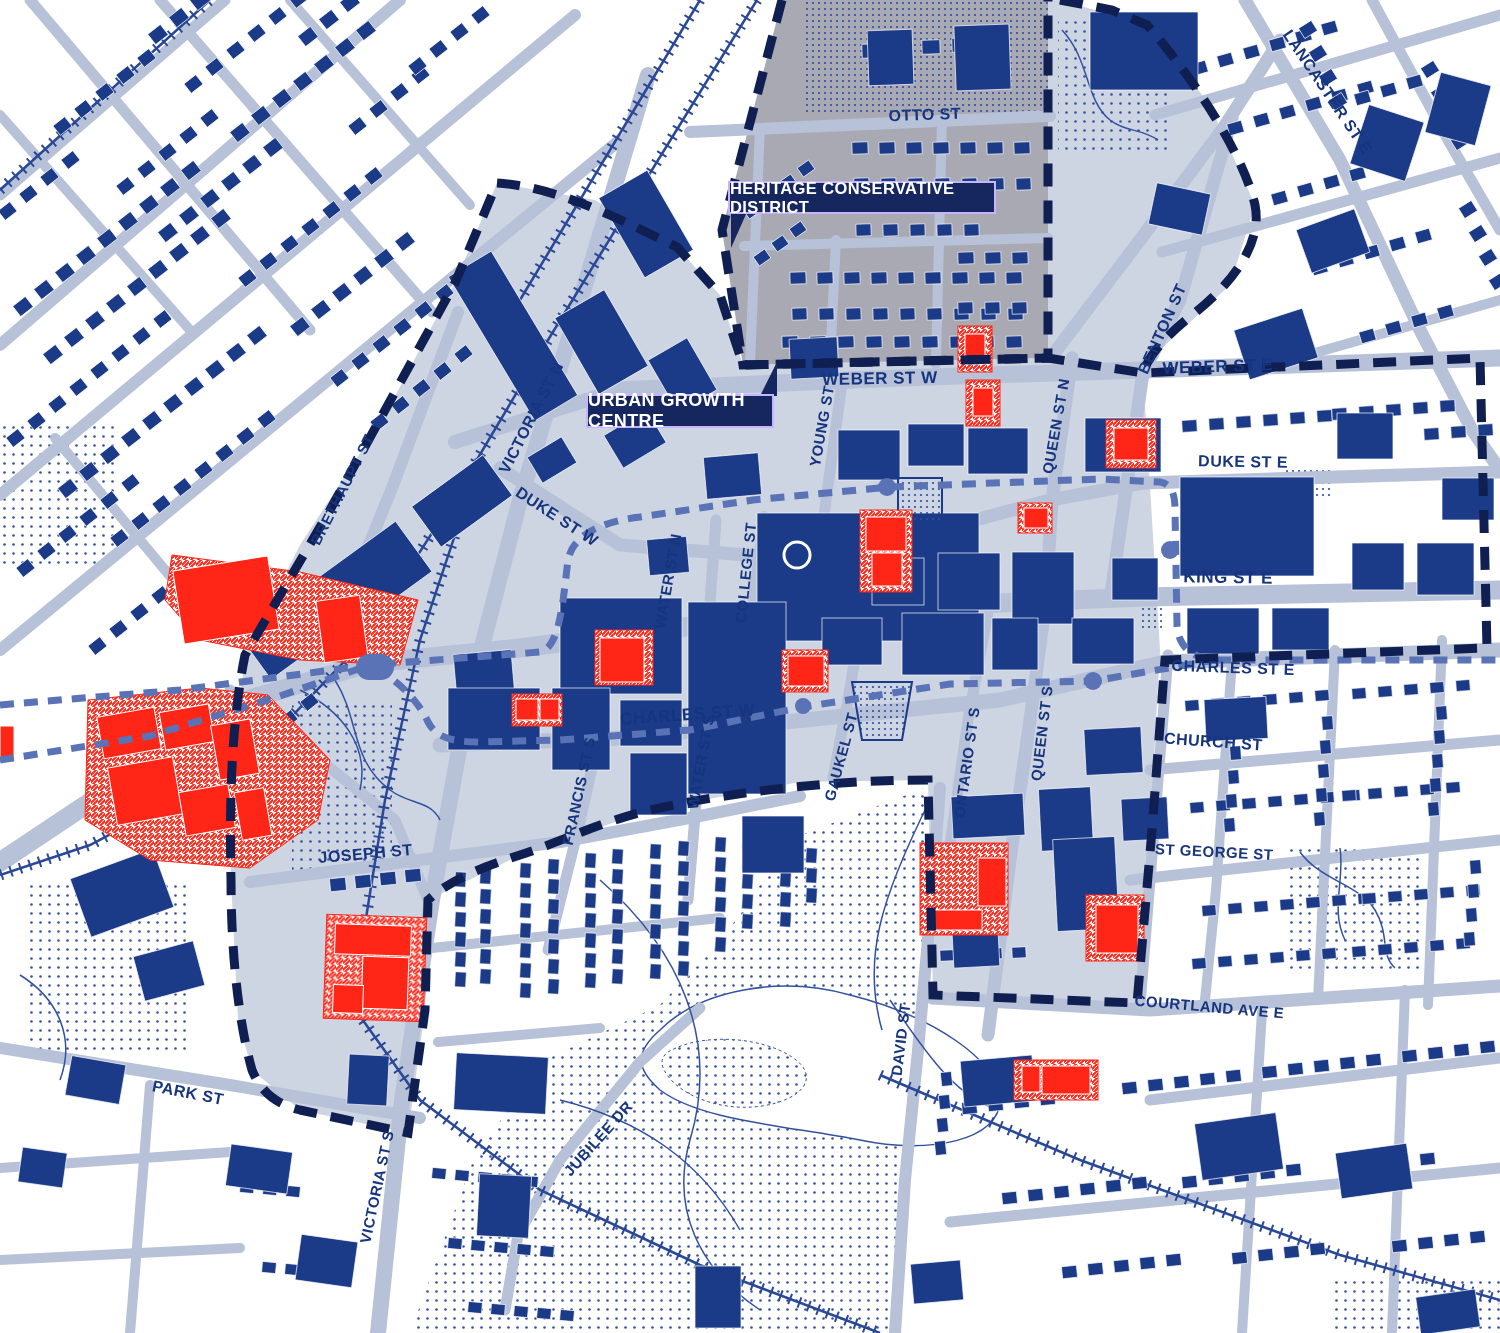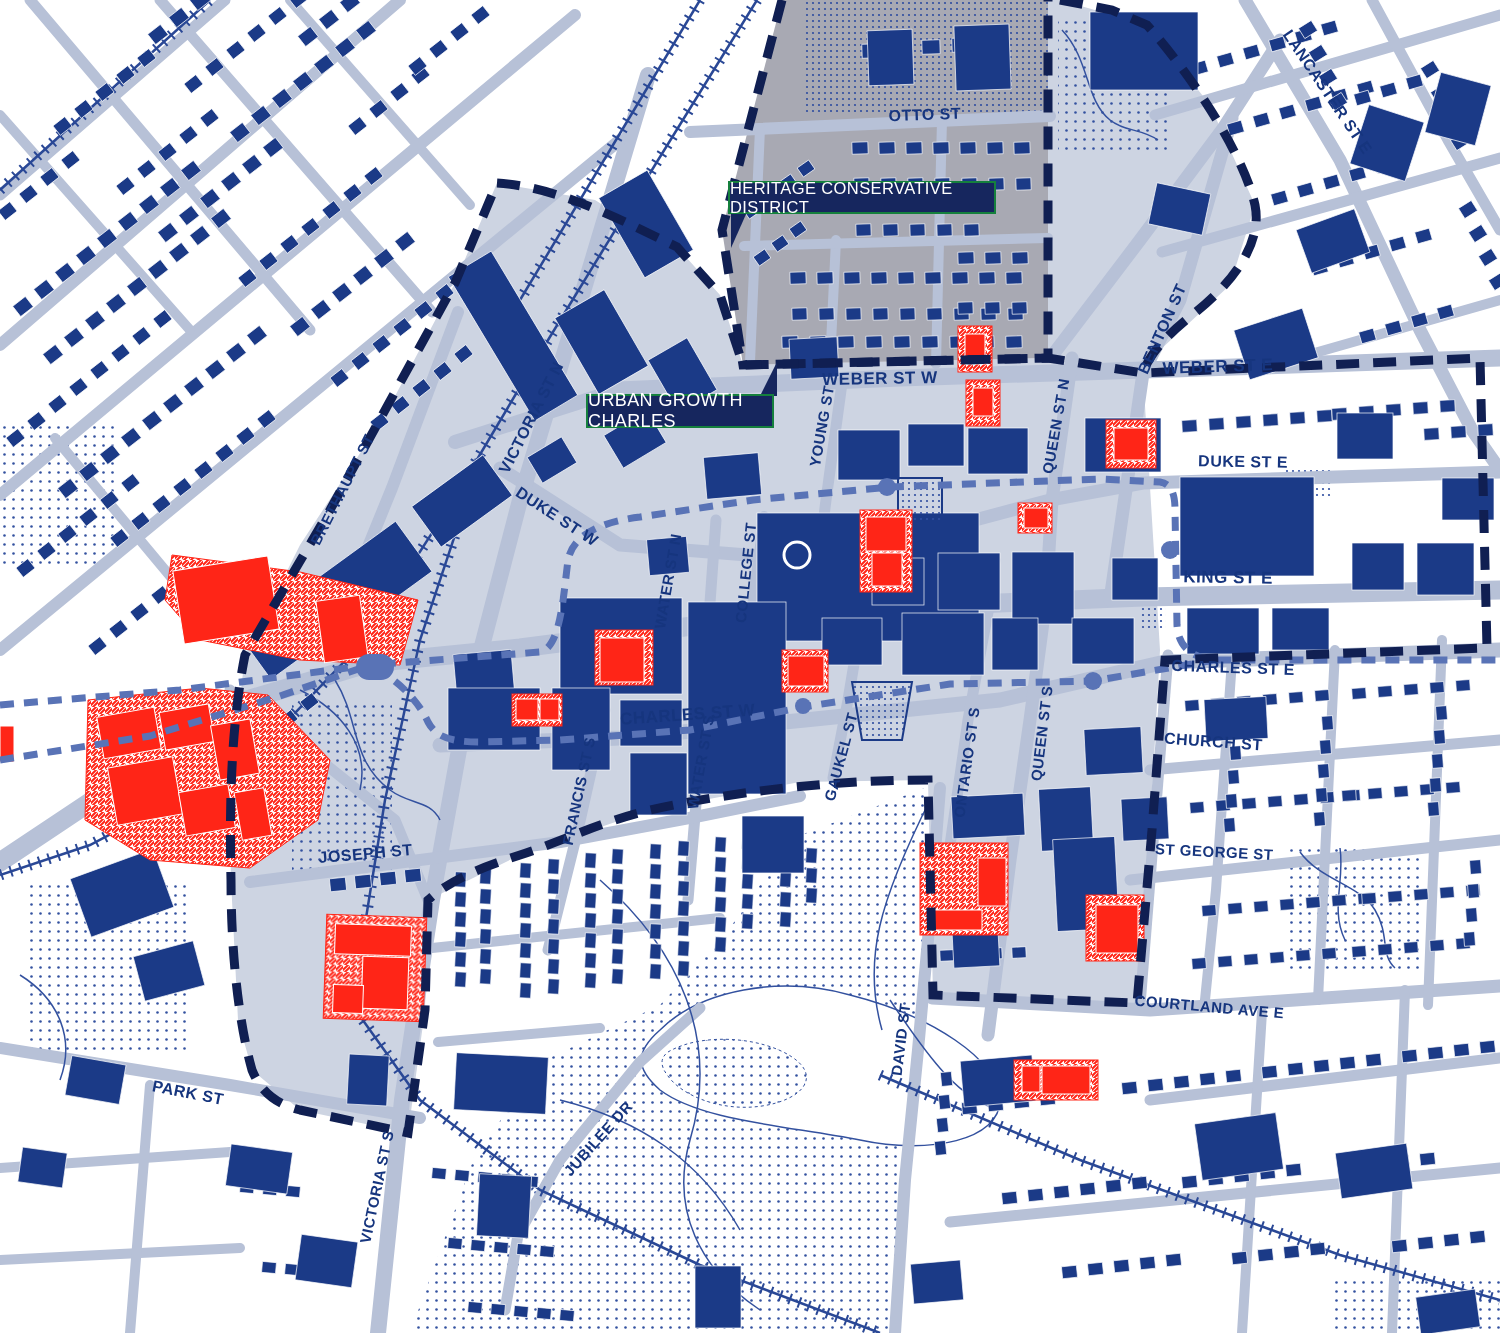--- a/index.html
+++ b/index.html
@@ -1,20 +1,20 @@
 <!DOCTYPE html>
 <html><head>
 <meta charset="utf-8">
 <style>
   html,body{margin:0;padding:0;background:#fff;}
   .map-root{position:relative;width:1500px;height:1333px;overflow:hidden;background:#fff;
             font-family:"Liberation Sans",sans-serif;}
   .map-root svg{position:absolute;left:0;top:0;}
-  .callout{position:absolute;background:#16265e;border:2px solid #15803d;color:#fff;
-           font-weight:normal;letter-spacing:0.4px;display:flex;align-items:center;justify-content:center;
+  .callout{position:absolute;background:#16265e;border:2px solid #c4b5fd;color:#fff;
+           font-weight:bold;letter-spacing:0.4px;display:flex;align-items:center;justify-content:center;
            box-sizing:border-box;z-index:5;}
   .callout-heritage{left:728px;top:181px;width:268px;height:33px;font-size:16.5px;}
   .callout-ugc{left:586px;top:394px;width:188px;height:34px;font-size:18px;}
   .tail{position:absolute;width:0;height:0;z-index:4;}
   .tail-heritage{left:731px;top:212px;border-left:16px solid #16265e;border-right:16px solid transparent;
                  border-bottom:36px solid transparent;}
   .tail-ugc{left:744px;top:362px;border-right:17px solid #16265e;border-left:16px solid transparent;
             border-top:34px solid transparent;}
 </style>
 </head>
@@ -779,15 +779,15 @@
       </g>
     </svg>
 
   <div class="tail tail-heritage"></div>
   <div class="callout callout-heritage">
     <span>HERITAGE CONSERVATIVE DISTRICT</span>
   </div>
 
   <div class="tail tail-ugc"></div>
   <div class="callout callout-ugc">
-    <span>URBAN GROWTH CHARLES</span>
+    <span>URBAN GROWTH CENTRE</span>
   </div>
 </div>
 
 </body></html>

